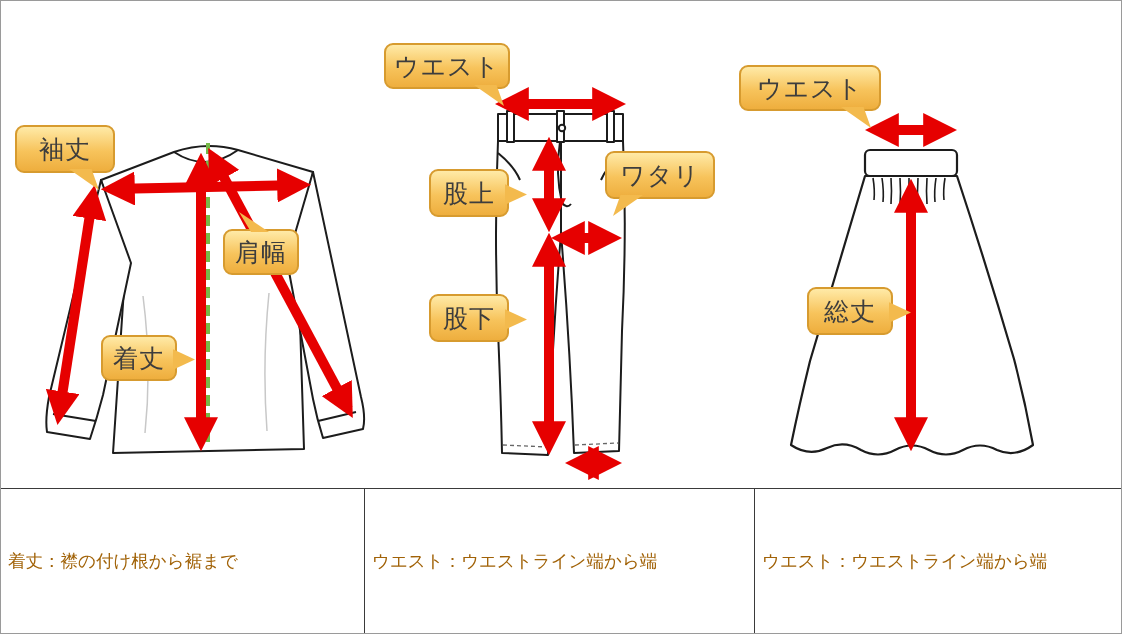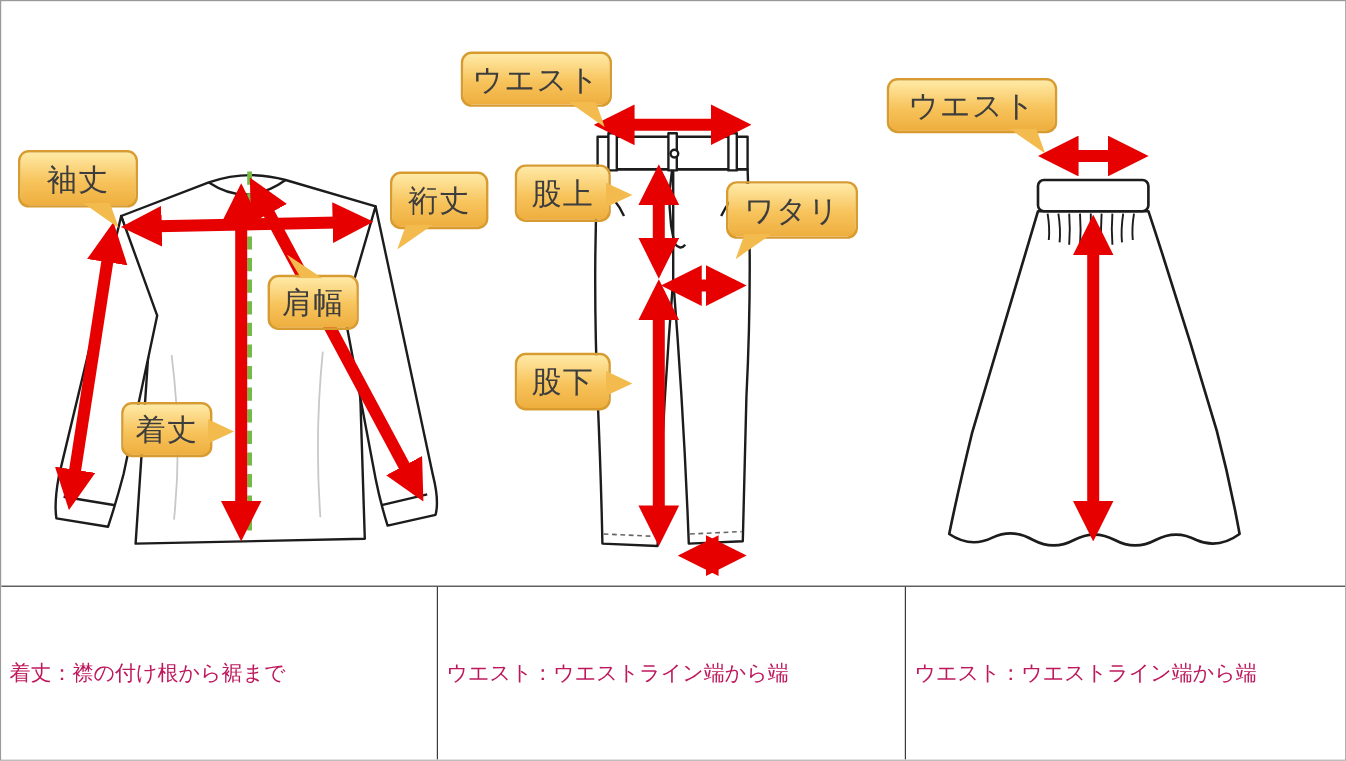--- a/index.html
+++ b/index.html
@@ -22,39 +22,39 @@
   .c1{left:14px;top:124px;width:100px;height:48px}
   .c1 .tail{left:52px;bottom:-19px;width:30px;height:21px;clip-path:polygon(0 0,75% 0,100% 100%)}
   .c2{left:324px;top:142px;width:82px;height:48px}
   .c2 .tail{left:4px;bottom:-19px;width:30px;height:21px;clip-path:polygon(25% 0,100% 0,0 100%)}
   .c3{left:222px;top:228px;width:76px;height:46px}
   .c3 .tail{left:14px;top:-19px;width:30px;height:20px;clip-path:polygon(0 0,100% 100%,40% 100%)}
   .c4{left:100px;top:334px;width:76px;height:46px}
   .c4 .tail{right:-20px;top:9px;width:22px;height:27px;clip-path:polygon(0 12%,100% 50%,0 88%)}
   .c5{left:383px;top:42px;width:126px;height:46px}
   .c5 .tail{left:88px;bottom:-19px;width:30px;height:21px;clip-path:polygon(0 0,75% 0,100% 100%)}
-  .c6{left:428px;top:136px;width:80px;height:48px}
+  .c6{left:428px;top:168px;width:80px;height:48px}
   .c6 .tail{right:-20px;top:10px;width:22px;height:27px;clip-path:polygon(0 12%,100% 50%,0 88%)}
   .c7{left:604px;top:150px;width:110px;height:48px}
   .c7 .tail{left:6px;bottom:-19px;width:30px;height:21px;clip-path:polygon(25% 0,100% 0,0 100%)}
   .c8{left:428px;top:293px;width:80px;height:48px}
   .c8 .tail{right:-20px;top:10px;width:22px;height:27px;clip-path:polygon(0 12%,100% 50%,0 88%)}
   .c9{left:594px;top:378px;width:86px;height:48px}
   .c9 .tail{left:6px;bottom:-24px;width:28px;height:26px;clip-path:polygon(25% 0,100% 0,10% 100%)}
   .c10{left:738px;top:64px;width:142px;height:46px}
   .c10 .tail{left:100px;bottom:-19px;width:30px;height:21px;clip-path:polygon(0 0,75% 0,100% 100%)}
   .c11{left:806px;top:286px;width:86px;height:48px}
   .c11 .tail{right:-20px;top:10px;width:22px;height:27px;clip-path:polygon(0 12%,100% 50%,0 88%)}
 
   
   .legend{
     position:absolute;left:0;top:487px;right:0;bottom:0;
     border-top:1.5px solid #3a3a3a;display:flex;background:#fff;z-index:4;box-sizing:border-box;
   }
-  .lcol{padding:5px 7px 0 7px;font-size:17.5px;line-height:27px;color:#be185d;box-sizing:border-box;white-space:pre;}
+  .lcol{padding:5px 7px 0 7px;font-size:17.5px;line-height:27px;color:#a16207;box-sizing:border-box;white-space:pre;}
   .lcol1{width:364px;border-right:1.5px solid #3a3a3a;}
   .lcol2{width:390px;border-right:1.5px solid #3a3a3a;}
   .lcol3{flex:1;}
 </style>
 </head>
 <body>
 
 <div class="stage">
 
   <svg width="1122" height="487" viewBox="0 0 1122 487">
@@ -106,24 +106,20 @@
       <line x1="574" y1="462" x2="611" y2="462" marker-start="url(#arr)" marker-end="url(#arr)"></line>
       <line x1="874" y1="129" x2="946" y2="129" marker-start="url(#arr)" marker-end="url(#arr)"></line>
       <line x1="910" y1="188" x2="910" y2="440" marker-start="url(#arr)" marker-end="url(#arr)"></line>
     </g>
   </svg>
 
   <div class="callout c1">
     <span>袖丈</span>
       <i class="tail"></i>
   </div>
-  <div class="callout c2">
-    <span>裄丈</span>
-      <i class="tail"></i>
-  </div>
   <div class="callout c4">
     <span>着丈</span>
       <i class="tail"></i>
   </div>
   <div class="callout c3">
     <span>肩幅</span>
       <i class="tail"></i>
   </div>
   <div class="callout c5">
     <span>ウエスト</span>
@@ -136,20 +132,24 @@
   <div class="callout c8">
     <span>股下</span>
       <i class="tail"></i>
   </div>
   <div class="callout c7">
     <span>ワタリ</span>
       <i class="tail"></i>
   </div>
   <div class="callout c10">
     <span>ウエスト</span>
+      <i class="tail"></i>
+  </div>
+  <div class="callout c11">
+    <span>総丈</span>
       <i class="tail"></i>
   </div>
 
   <div class="legend">
     <div class="lcol lcol1">
       <div>着丈：襟の付け根から裾まで</div>
       <div>肩幅：袖の付け根から付け根まで</div>
       
       
       

